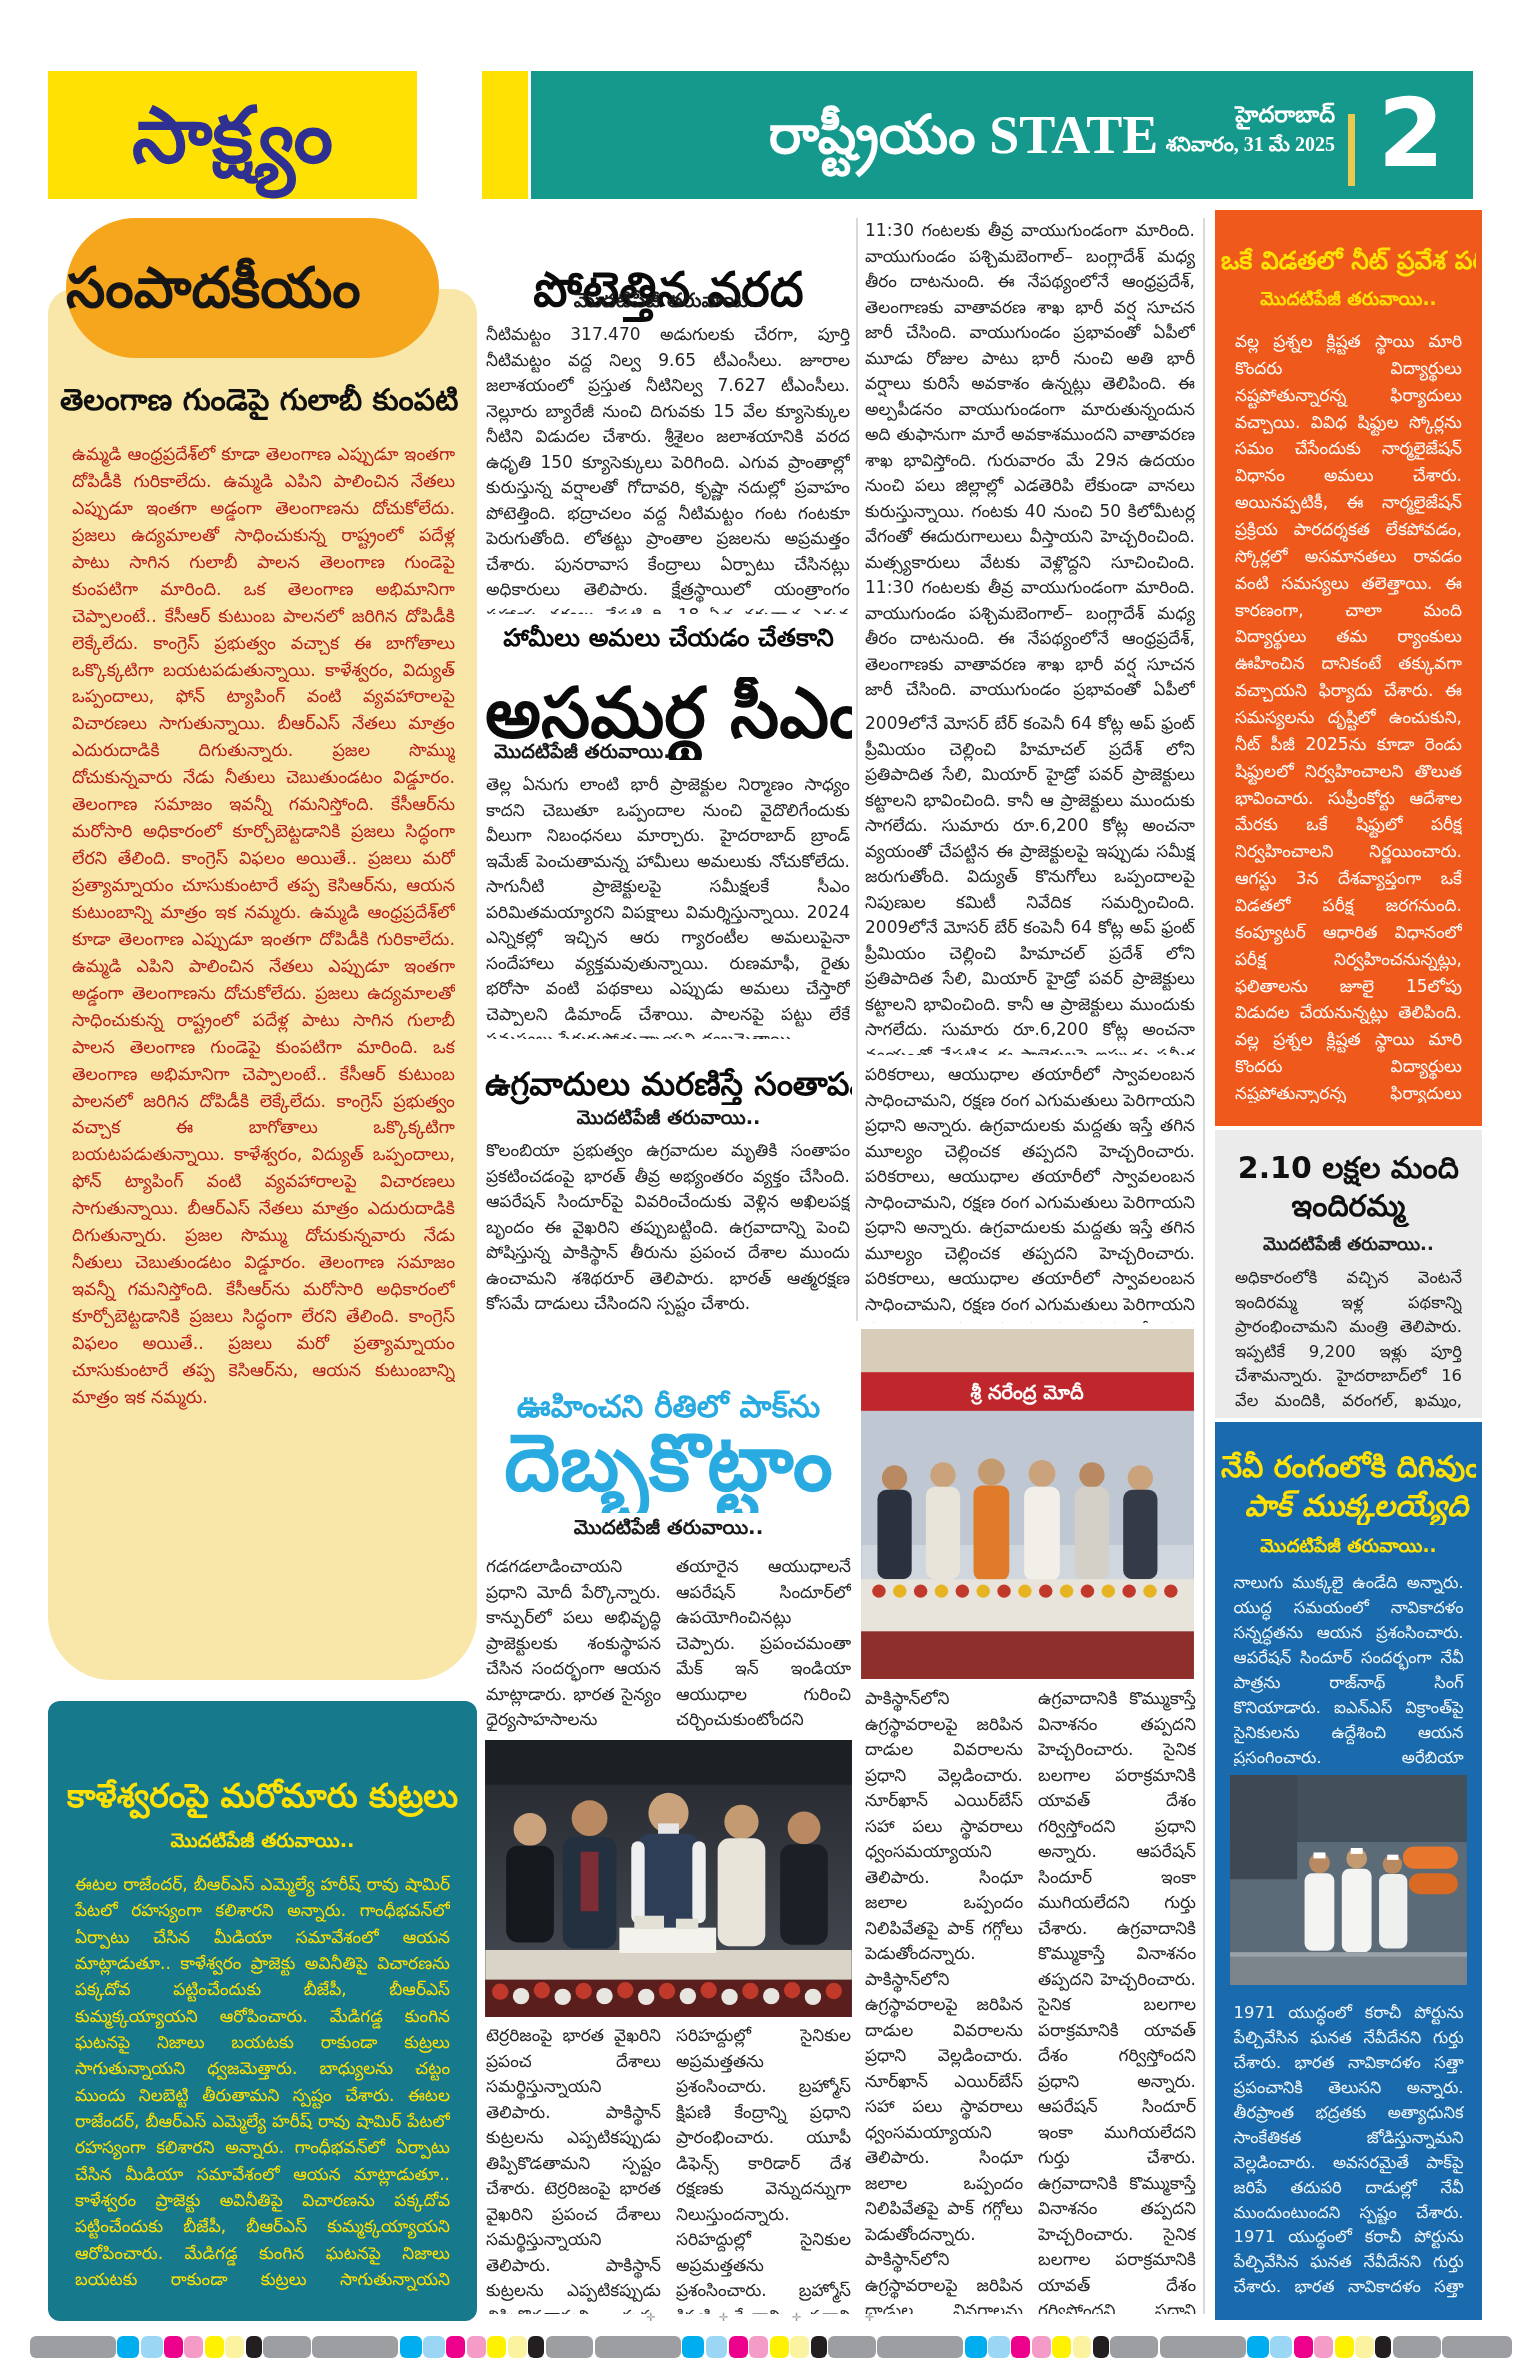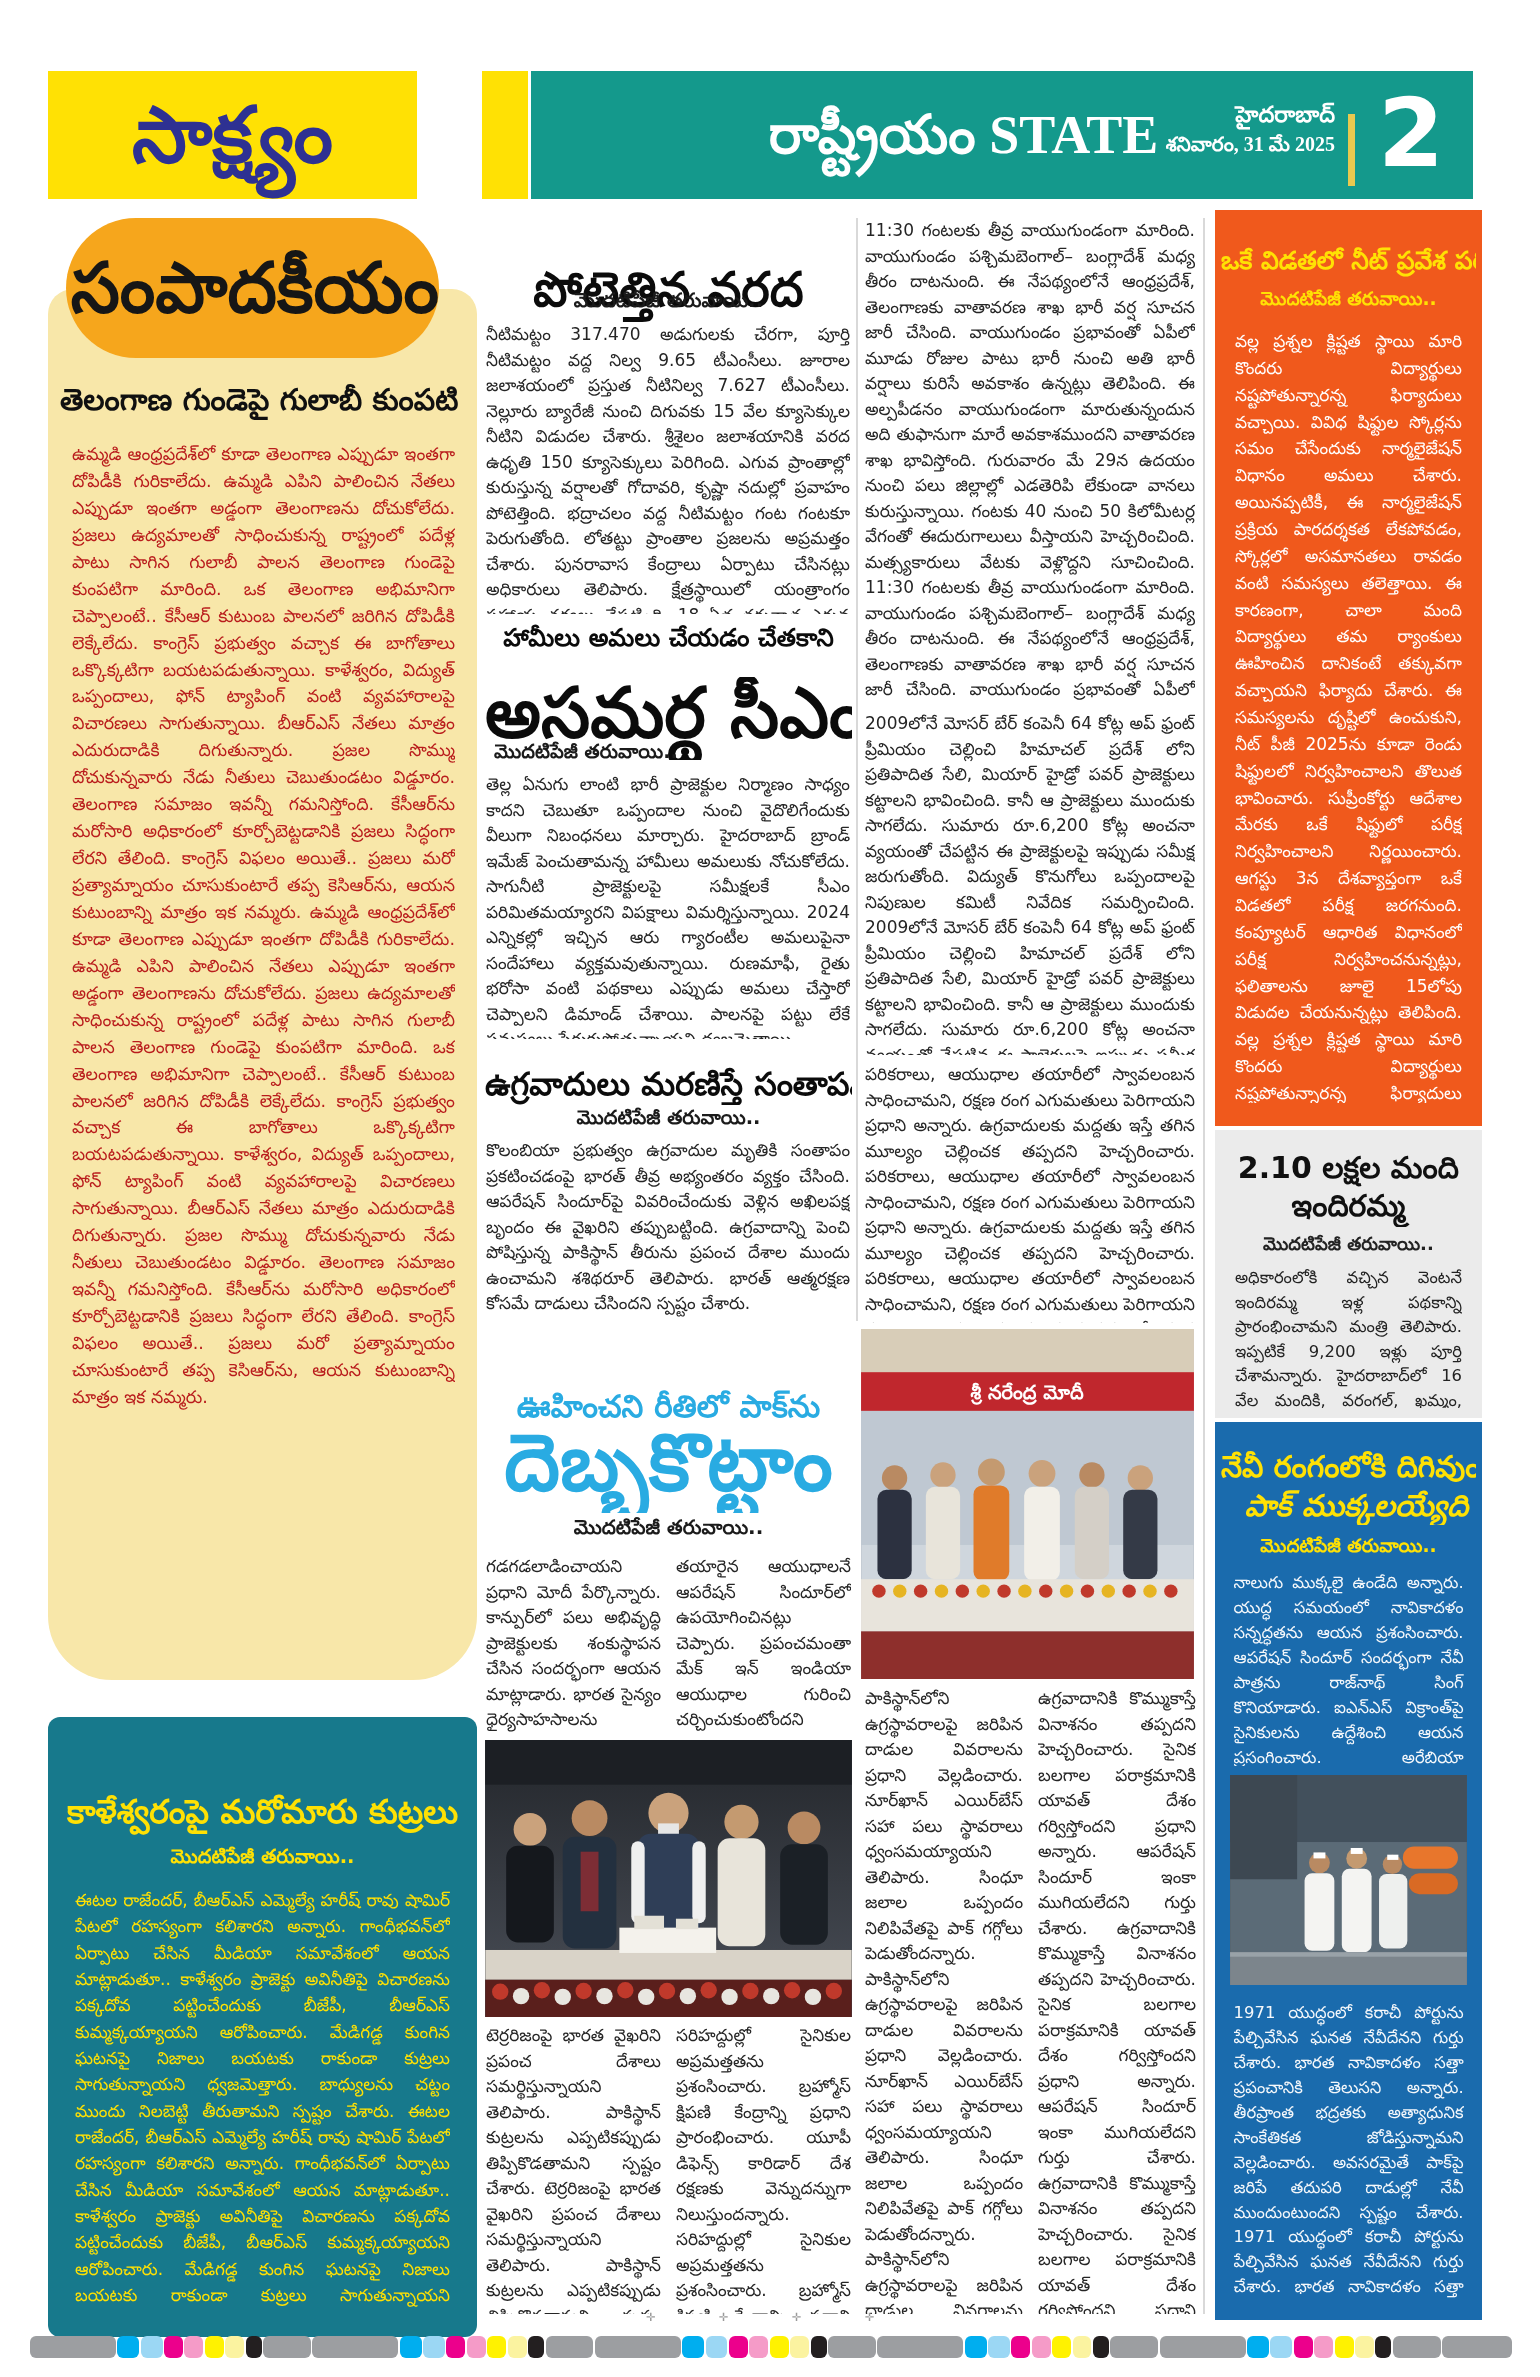--- a/index.html
+++ b/index.html
@@ -20,21 +20,21 @@
                 font-family:"Liberation Serif","DejaVu Serif",serif;}
   .date-block{color:#fff;text-align:right;font-family:"Liberation Serif","DejaVu Serif",serif;}
   .date-city{font-size:22.4px;font-weight:700;}
   .date-line{font-size:20px;font-weight:700;}
   .page-divider{background:#E9C94F;}
   .page-num{color:#fff;font-weight:800;font-size:95px;line-height:112px;}
 
   
   .edit-panel{background:#F8E7A9;border-radius:25px 25px 64px 64px;}
   .edit-pill{background:#F6A61C;border-radius:72px;}
-  .edit-pill-label{font-size:70px;font-weight:800;color:#161616;line-height:140px;text-align:right;}
+  .edit-pill-label{font-size:56px;font-weight:800;color:#161616;line-height:140px;text-align:left;}
   .edit-headline{font-size:30px;font-weight:800;color:#101010;}
   .edit-body{font-size:17.5px;line-height:1.54;color:#b91c1c;}
 
   
   .head-xl{font-weight:800;color:#0b0b0b;}
   .cont{font-weight:700;color:#1b1b1b;}
   .body-txt{font-size:17px;line-height:1.5;color:#252525;}
   .vrule{background:#d9d9d9;width:1.5px;}
 
   
@@ -43,21 +43,21 @@
   .neet-cont{color:#FFE104;font-size:18.6px;font-weight:700;}
   .neet-body{color:#ffffff;font-size:17px;line-height:1.58;}
   .ind-box{background:#EBEBEB;}
   .ind-head{color:#101010;font-size:30px;font-weight:800;line-height:1.25;}
   .ind-cont{color:#222;font-size:18px;font-weight:700;}
   .ind-body{color:#222;font-size:16.4px;line-height:1.5;}
   .navy-box{background:#1A6BAD;}
   .navy-head{color:#FFE104;font-size:30px;font-weight:800;line-height:1.3;}
   .navy-cont{color:#FFE104;font-size:18.6px;font-weight:700;}
   .navy-body{color:#f5f8fb;font-size:16.4px;line-height:1.52;}
-  .kal-box{background:#17798C;border-radius:12px;margin-top:16px;}
+  .kal-box{background:#17798C;border-radius:12px;}
   .kal-head{color:#FFE104;font-size:33px;font-weight:800;}
   .kal-cont{color:#FFE104;font-size:19.4px;font-weight:700;}
   .kal-body{color:#FFE104;font-size:17px;line-height:1.55;}
 
   .pak-blue{color:#29ABE2;}
 
   .photo-frame{background:#3a3f47;overflow:hidden;}
   .strip{display:flex;align-items:center;height:22.4px;}
   .strip span{display:inline-block;height:22.4px;border-radius:6px;margin-right:1.5px;}
   .marks{color:#9a9a9a;font-size:11.2px;letter-spacing:30px;}

